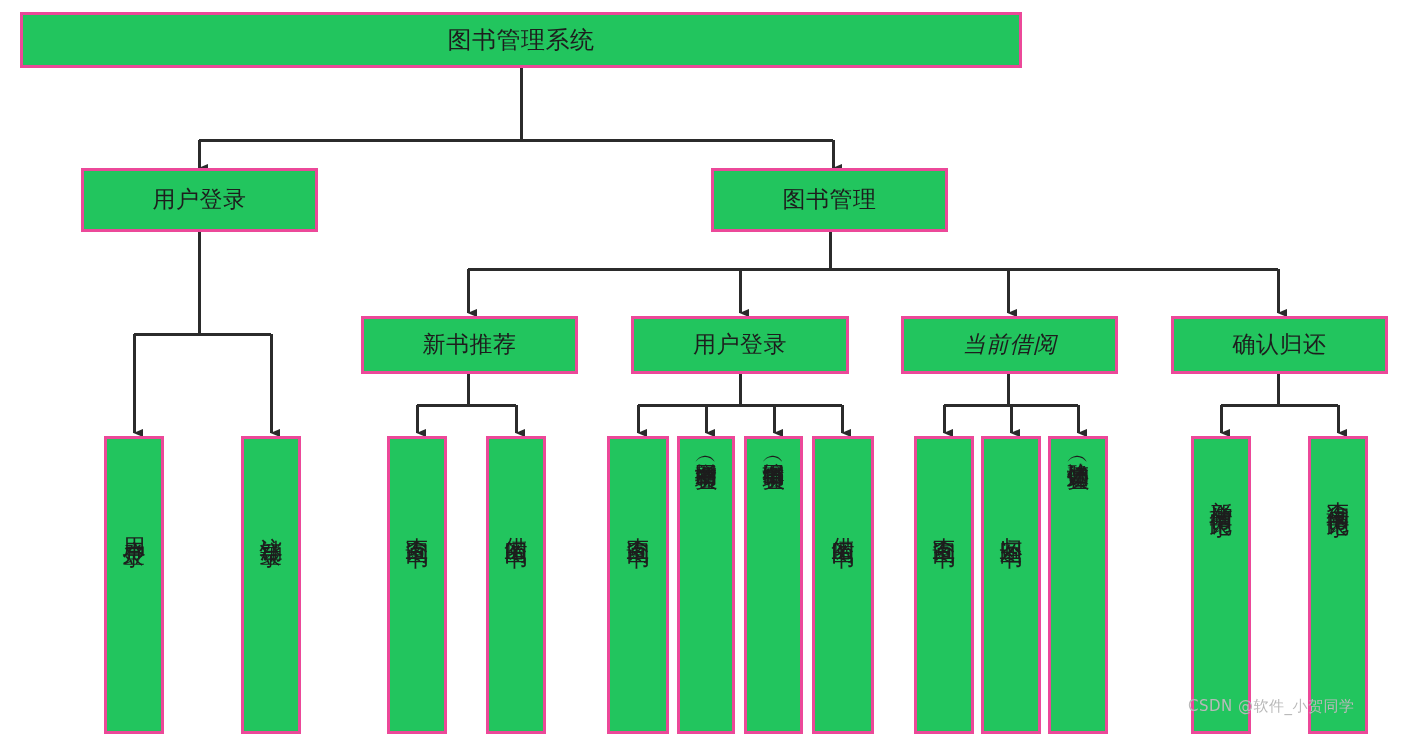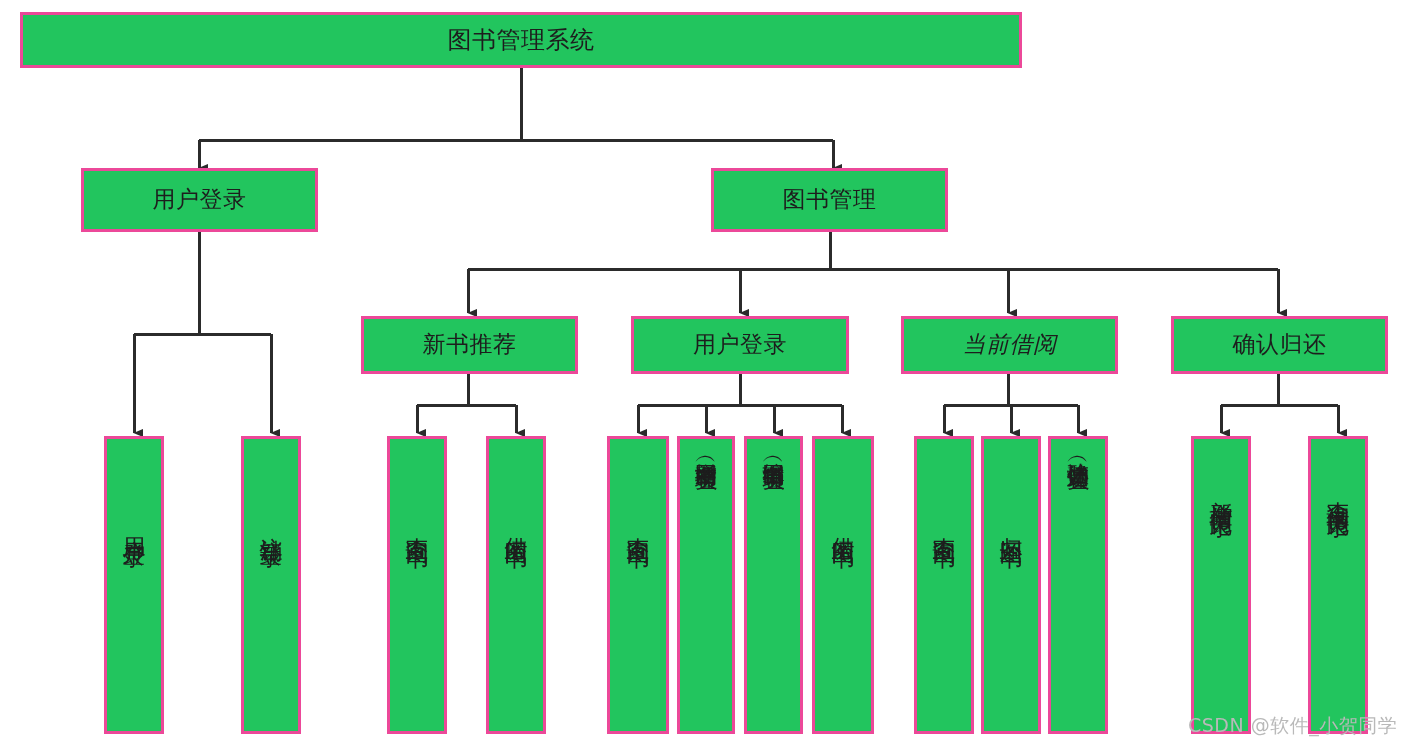--- a/index.html
+++ b/index.html
@@ -61,22 +61,22 @@
     line-height: 1;
     white-space: nowrap;
   }
   .node.vert.tall .label {
     font-size: 22px;
     letter-spacing: 1px;
   }
   #watermark {
     position: absolute;
     left: 1188px;
-    top: 713px;
-    font-size: 19px;
+    top: 697px;
+    font-size: 15px;
     color: #b9b9b9;
     letter-spacing: 0.5px;
     z-index: 5;
     white-space: nowrap;
     font-family: "DejaVu Sans", "Liberation Sans", sans-serif;
   }
 </style>
 </head>
 <body>
 

